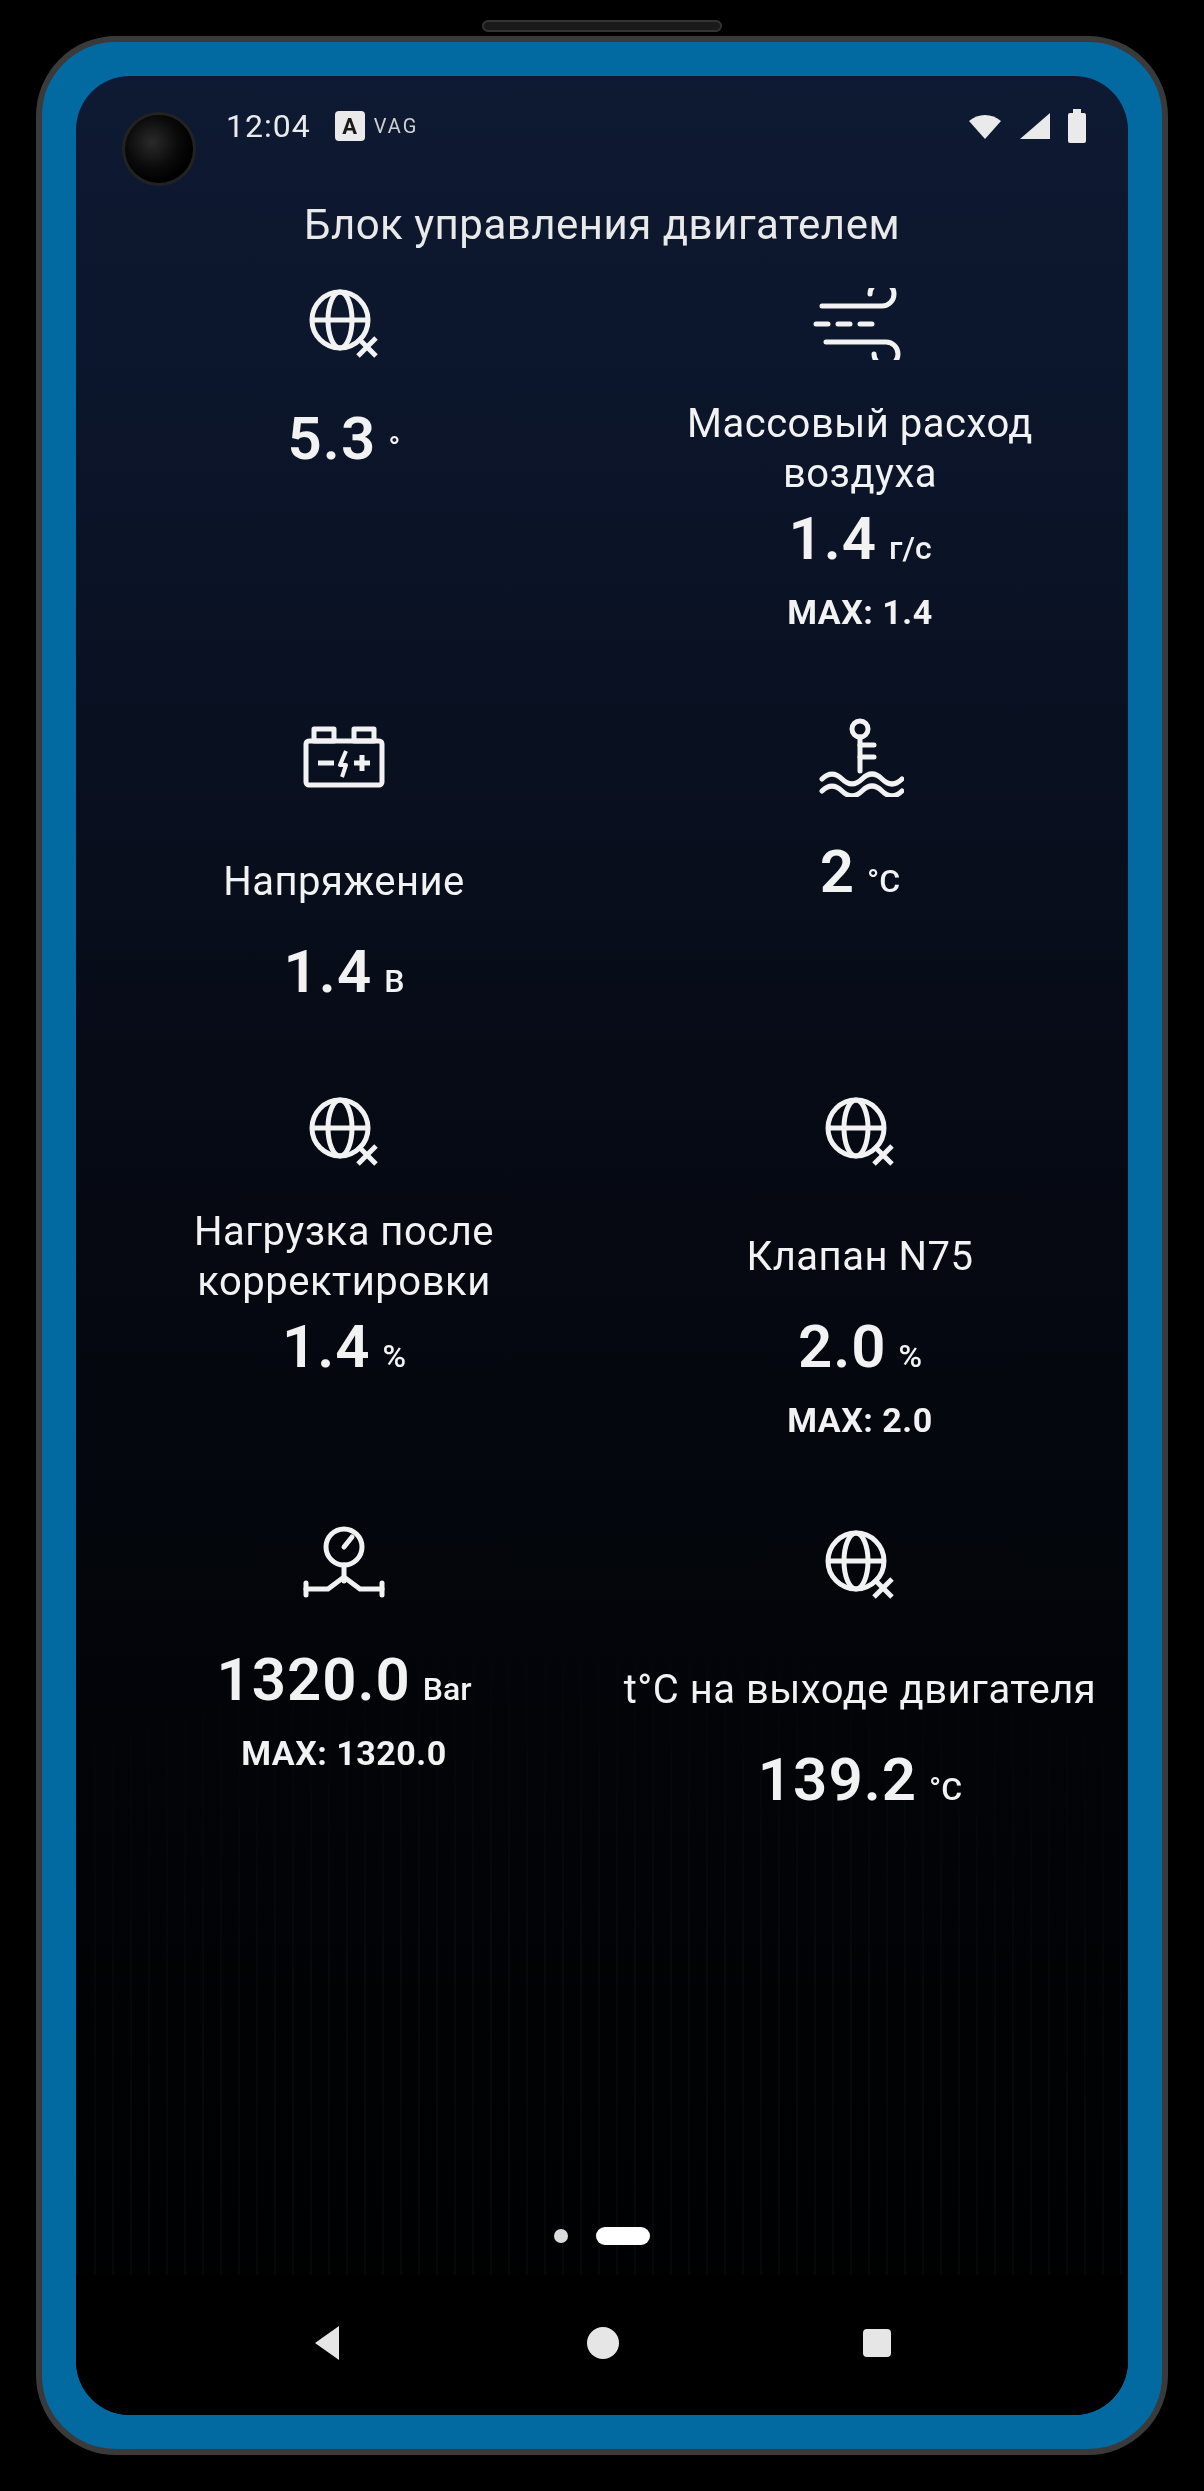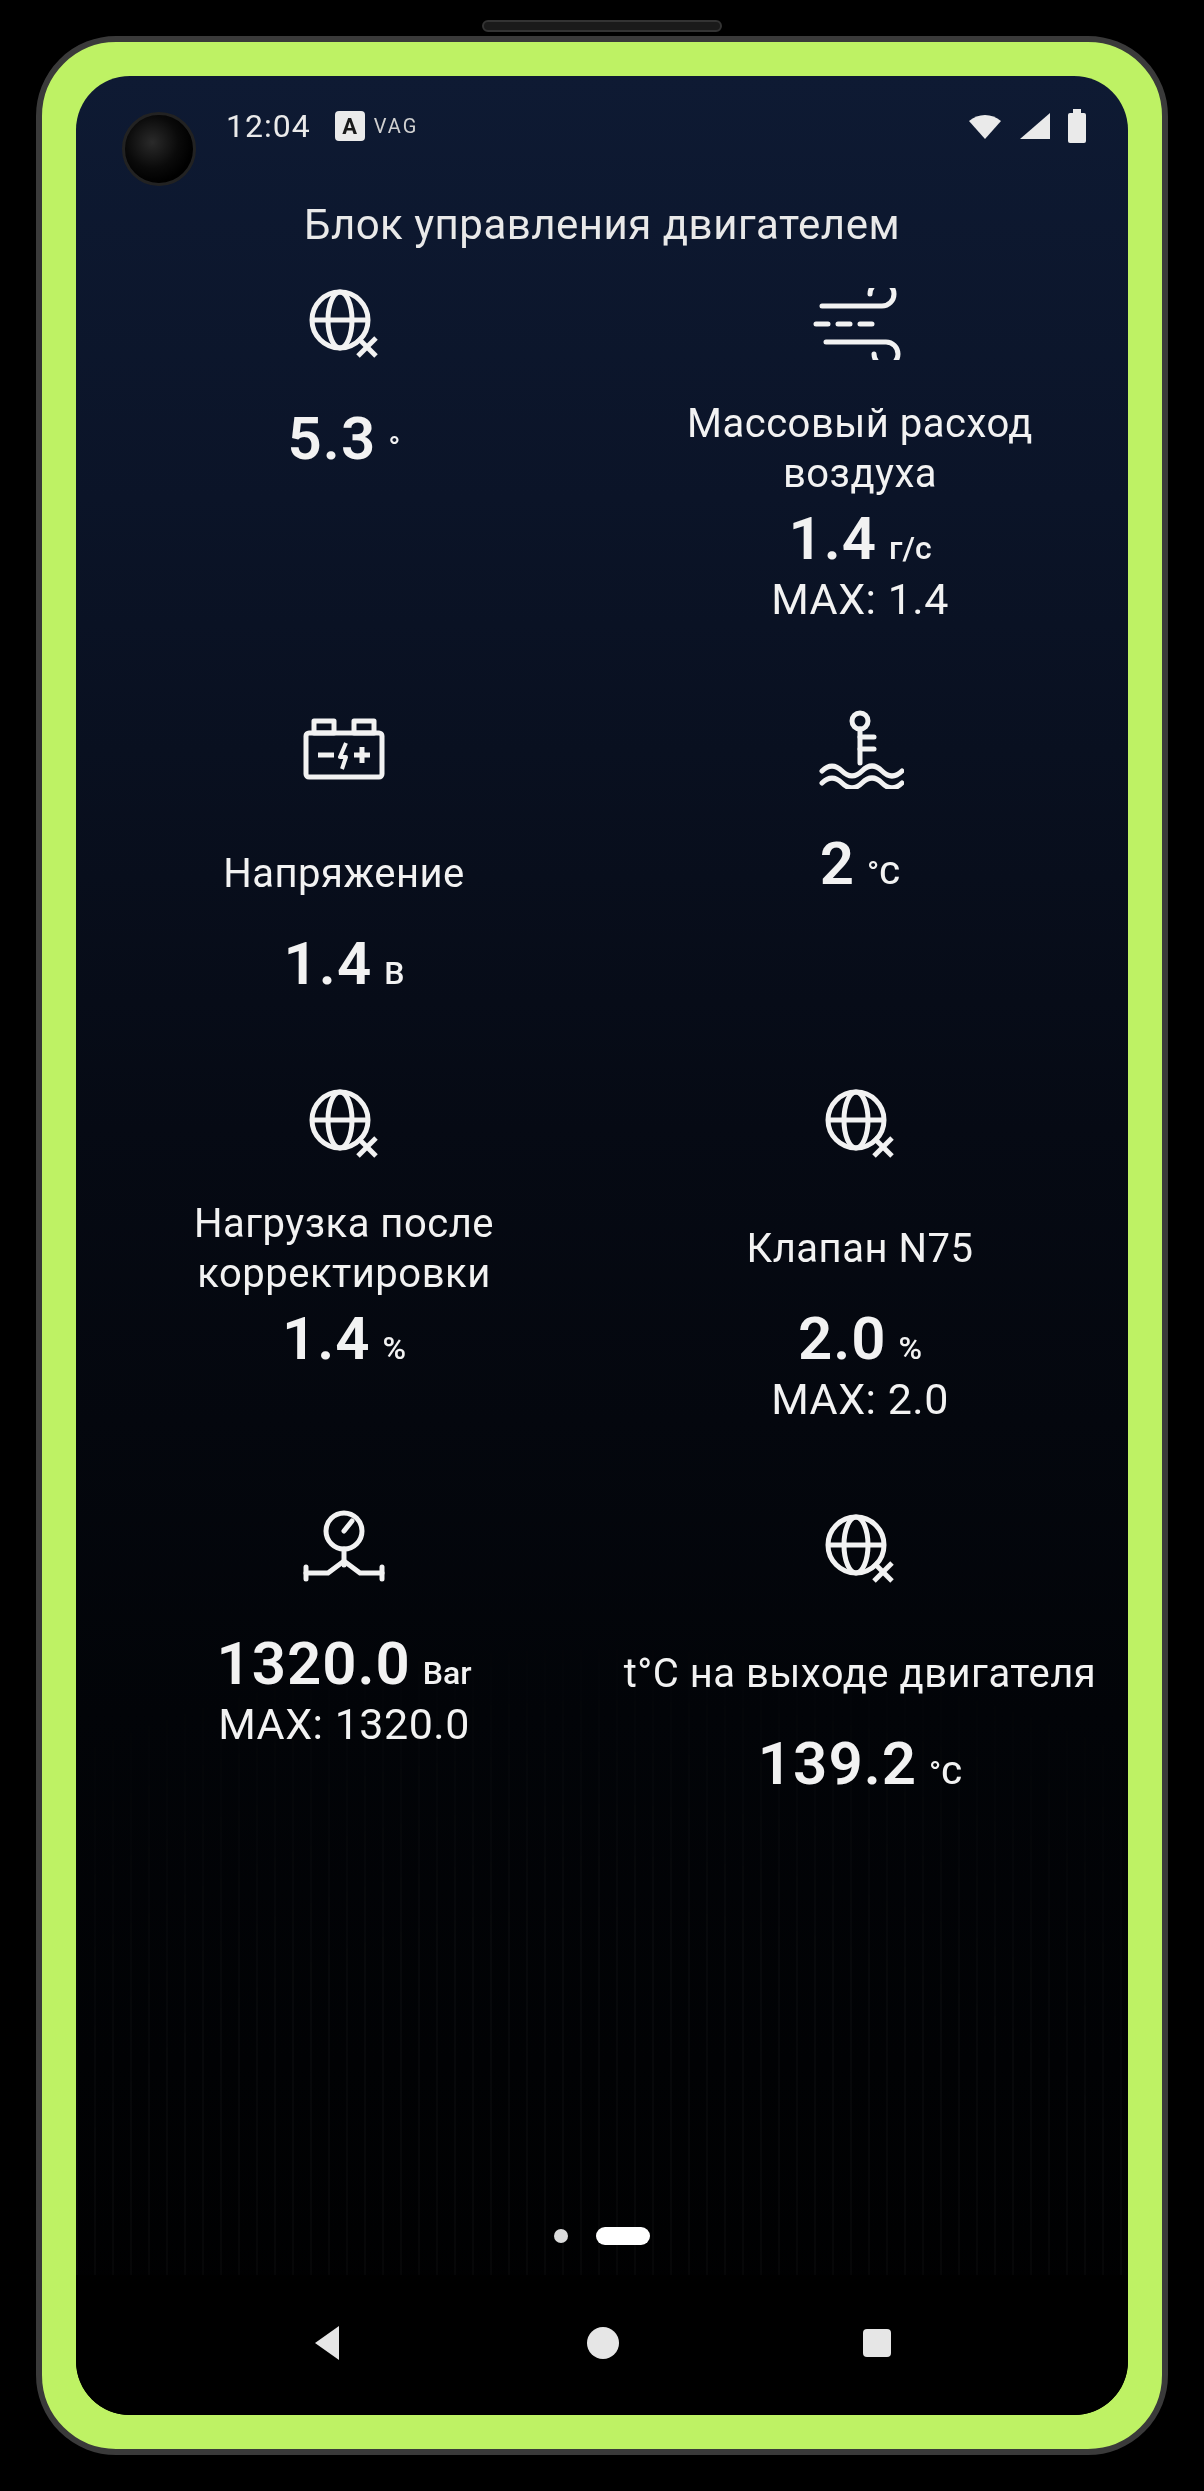--- a/index.html
+++ b/index.html
@@ -7,21 +7,21 @@
   .device {
     position: relative;
     width: 1204px; height: 2491px;
     background: #000;
     border-radius: 100px;
     padding: 36px;
   }
   .frame {
     position: relative;
     width: 100%; height: 100%;
-    background: #bef264;
+    background: #0369a1;
     border: 6px solid #3a3a3a;
     border-radius: 80px;
     overflow: hidden;
   }
   .speaker {
     position: absolute;
     top: 20px; left: 50%; transform: translateX(-50%);
     width: 240px; height: 12px;
     background: #1a1a1a;
     border: 2px solid #333;
@@ -92,21 +92,21 @@
     text-align: center;
     color: #f2f2f2;
     padding: 0 18px;
   }
   .tile .icon { height: 90px; display: flex; align-items: center; justify-content: center; margin-bottom: 30px; }
   .tile .icon svg { display: block; }
   .tile .label { font-size: 40px; line-height: 1.25; font-weight: 400; letter-spacing: 0.5px; min-height: 100px; display:flex; align-items:center; justify-content:center;}
   .tile .value-row { margin-top: 4px; display: flex; align-items: baseline; gap: 12px; justify-content: center; }
   .tile .value { font-size: 60px; font-weight: 600; letter-spacing: 1px; }
   .tile .unit { font-size: 32px; font-weight: 500; }
-  .tile .max-row { font-size: 43px; font-weight: 400; letter-spacing: 0.5px; }
+  .tile .max-row { margin-top: 18px; font-size: 34px; font-weight: 700; letter-spacing: 0.5px; }
   .tile .max-row .mx-lbl::after { content: " "; }
 
   .pager {
     position: absolute;
     bottom: 170px; left: 0; right: 0;
     display: flex; justify-content: center; gap: 28px; align-items: center;
   }
   .dot { width: 14px; height: 14px; border-radius: 50%; background: #dcdcdc; }
   .pill { width: 54px; height: 18px; border-radius: 10px; background: #fff; }
 

